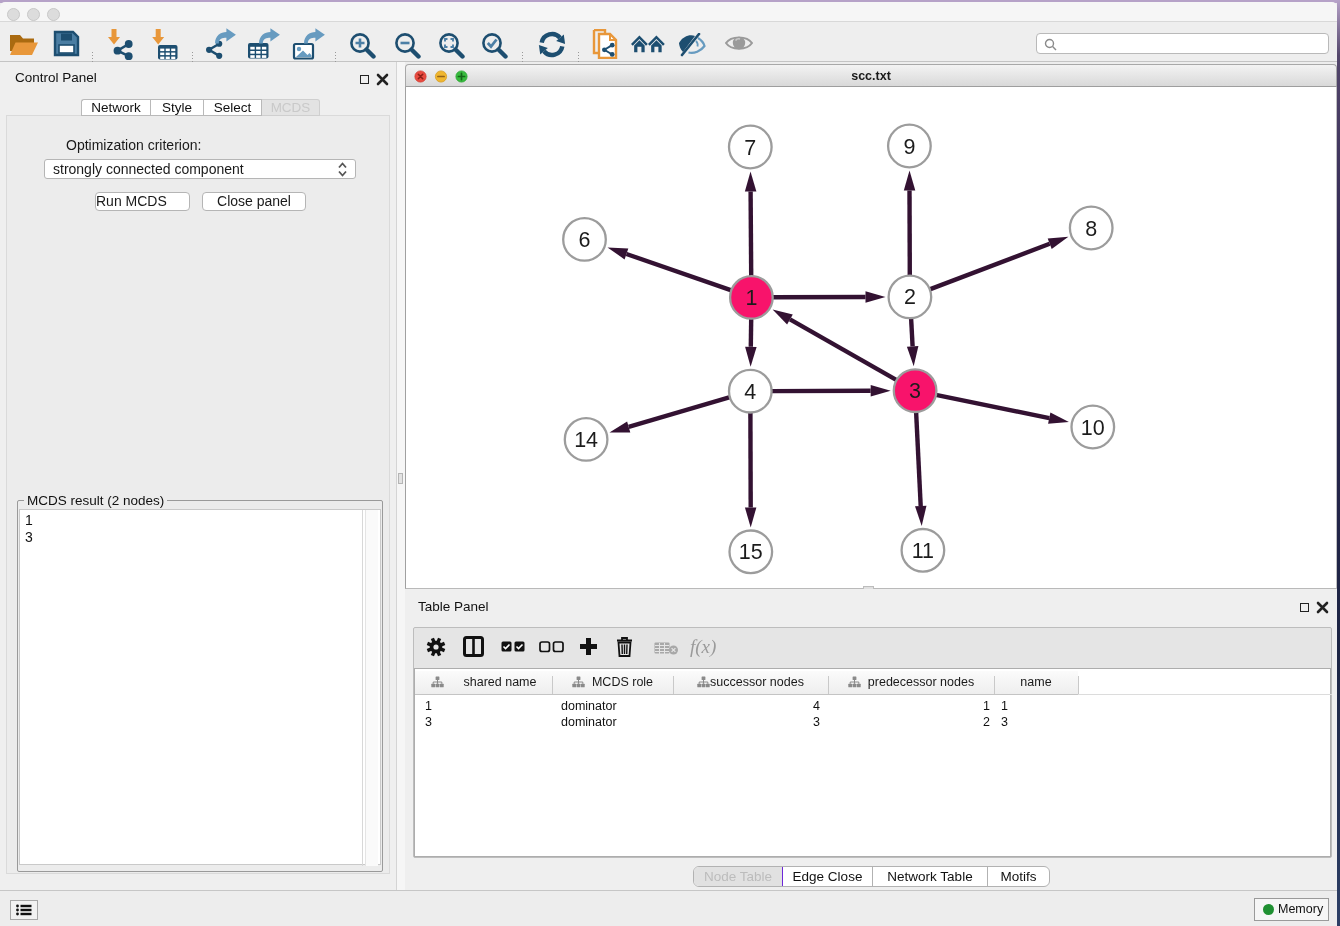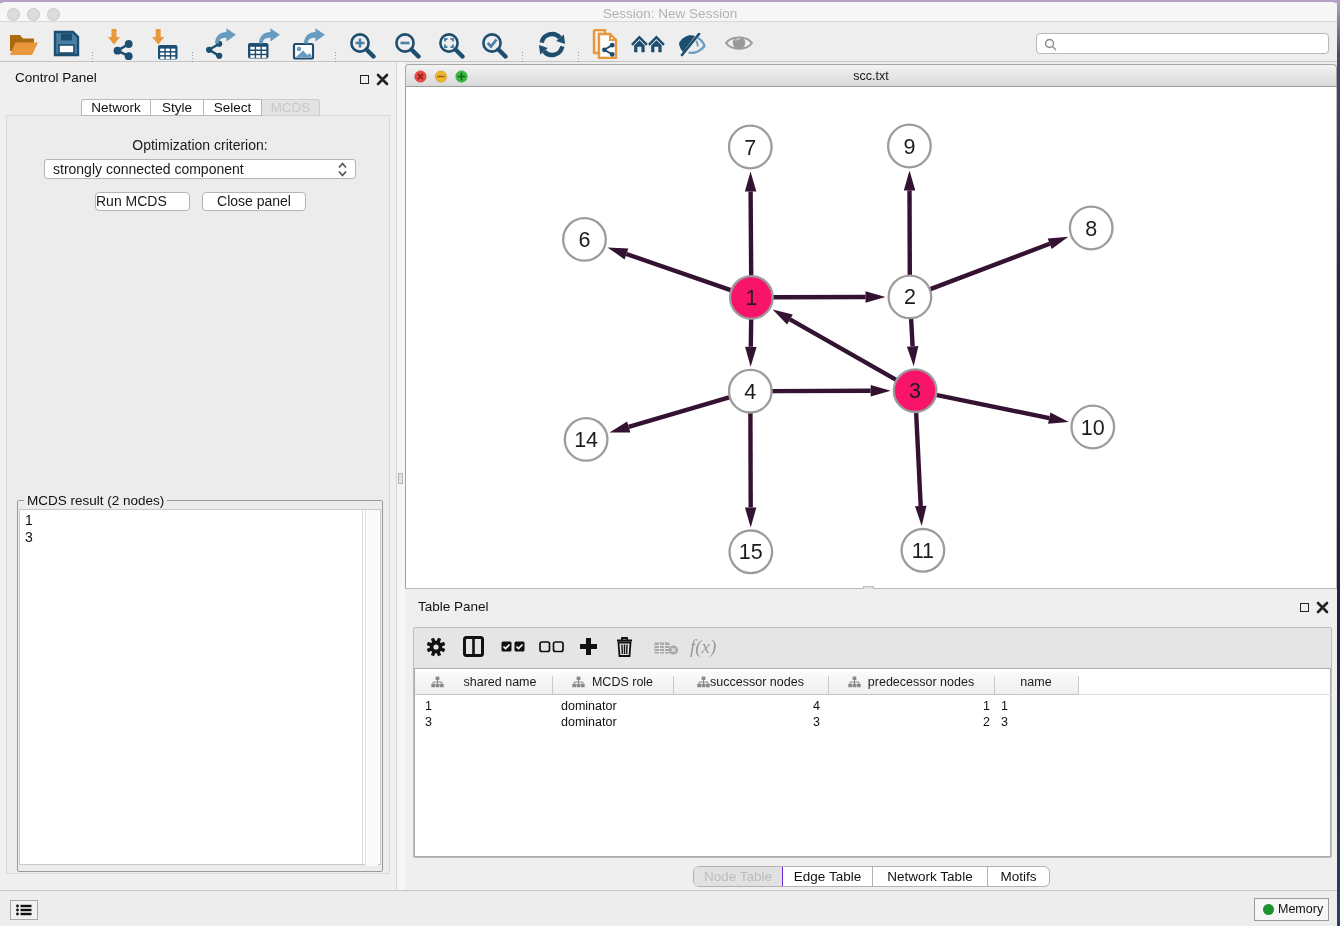--- a/index.html
+++ b/index.html
@@ -8,21 +8,20 @@
 svg{display:block}
 </style></head><body>
 
 <div class="abs" style="left:0;top:0;width:1340px;height:3px;background:#b6a2c8"></div>
 <div class="abs" style="right:0;top:0;width:3px;height:926px;background:linear-gradient(#b6a2c8 0%,#53466b 6%,#2c2450 30%,#1d2544 70%,#2d3f66 100%)"></div>
 
 <div class="abs" style="left:0;top:2px;width:1337px;height:20px;background:#f6f6f6;border-radius:5px 5px 0 0;border-bottom:1px solid #d8d8d8">
 <div class="abs" style="left:7px;top:6px;width:13px;height:13px;border-radius:50%;background:#dcdcdc;border:1px solid #c8c8c8"></div>
 <div class="abs" style="left:27px;top:6px;width:13px;height:13px;border-radius:50%;background:#dcdcdc;border:1px solid #c8c8c8"></div>
 <div class="abs" style="left:47px;top:6px;width:13px;height:13px;border-radius:50%;background:#dcdcdc;border:1px solid #c8c8c8"></div>
-<div class="abs" style="left:0;top:4px;width:1340px;text-align:center;font-size:13.5px;color:#b2b2b2">Session: New Session</div>
 </div>
 
 <div class="abs" id="toolbar" style="left:0;top:22px;width:1337px;height:40px;background:#eeeeee;border-bottom:1px solid #c4c4c4">
 <svg class="abs" style="left:7px;top:8px" width="31" height="28" viewBox="0 0 31 28">
       <path d="M3 5 L13 5 L16 8.5 L27 8.5 L27 21 L3 21 Z" fill="#aa6a10"></path>
       <path d="M3 25 L8.5 12.5 L31 12.5 L25 25 Z" fill="#e8973a"></path>
     </svg>
 <svg class="abs" style="left:53px;top:8px" width="27" height="27" viewBox="0 0 27 27">
       <path d="M2 2 L20 2 L25 7 L25 25 L2 25 Z" fill="#4b7ea3" stroke="#1d4e70" stroke-width="2.4"></path>
       <rect x="8" y="3.5" width="11" height="7" fill="#1d4e70"></rect>
@@ -179,21 +178,21 @@
     </svg>
 
 <div class="abs" style="left:6px;top:53px;width:384px;height:759px;background:#ececec;border:1px solid #dadada"></div>
 
 <div class="abs" style="left:81px;top:37px;height:17px;display:flex;font-size:13.5px">
 <div style="background:#fff;border:1px solid #b9b9b9;border-right:none;border-radius:3px 0 0 0;width:69px;text-align:center;line-height:16px;color:#111">Network</div>
 <div style="background:#fff;border:1px solid #b9b9b9;border-right:none;width:53px;text-align:center;line-height:16px;color:#111">Style</div>
 <div style="background:#fff;border:1px solid #b9b9b9;width:59px;text-align:center;line-height:16px;color:#111">Select</div>
 <div style="background:#e3e3e3;border:1px solid #cfcfcf;border-left:none;border-radius:0 3px 0 0;width:58px;text-align:center;line-height:16px;color:#c9c9c9">MCDS</div>
 </div>
-<div class="abs" style="left:66px;top:75px;width:268px;text-align:center;font-size:14px;color:#1a1a1a">Optimization criterion:</div>
+<div class="abs" style="left:66px;top:75px;width:268px;text-align:left;font-size:14px;color:#1a1a1a">Optimization criterion:</div>
 <div class="abs" style="left:44px;top:97px;width:312px;height:20px;background:#fff;border:1px solid #b5b5b5;border-radius:3px;font-size:14px;color:#1a1a1a;line-height:19px;padding-left:8px">strongly connected component
 <svg class="abs" style="right:7px;top:2px" width="11" height="15" viewBox="0 0 11 15">
         <path d="M2 5.5 L5.5 1.5 L9 5.5" fill="none" stroke="#555" stroke-width="1.8"></path>
         <path d="M2 9.5 L5.5 13.5 L9 9.5" fill="none" stroke="#555" stroke-width="1.8"></path>
       </svg>
 </div>
 <div class="abs" style="left:95px;top:130px;width:95px;height:19px;background:#fff;border:1px solid #b5b5b5;border-radius:4px;font-size:14px;color:#1a1a1a;text-align:left;line-height:17px">Run MCDS</div>
 <div class="abs" style="left:202px;top:130px;width:104px;height:19px;background:#fff;border:1px solid #b5b5b5;border-radius:4px;font-size:14px;color:#1a1a1a;text-align:center;line-height:17px">Close panel</div>
 
 <div class="abs" style="left:17px;top:438px;width:366px;height:372px;border:1px solid #9a9a9a;border-radius:2px">
@@ -211,21 +210,21 @@
 
 <div class="abs" style="left:405px;top:64px;width:932px;height:23px;background:linear-gradient(#f3f3f3,#d9d9d9);border:1px solid #a8a8a8;border-bottom:1px solid #9e9e9e;border-radius:4px 4px 0 0">
 <svg class="abs" style="left:8px;top:5px" width="62" height="13" viewBox="0 0 62 13">
 <circle cx="6.5" cy="6.5" r="5.6" fill="#ea4b40" stroke="#cf3a30" stroke-width="0.8"></circle>
 <path d="M4.3 4.3 L8.7 8.7 M8.7 4.3 L4.3 8.7" stroke="#8e1f17" stroke-width="1.6" stroke-linecap="round"></path>
 <circle cx="27" cy="6.5" r="5.6" fill="#f0b62f" stroke="#d69e23" stroke-width="0.8"></circle>
 <path d="M23.9 6.5 L30.1 6.5" stroke="#91621a" stroke-width="1.7" stroke-linecap="round"></path>
 <circle cx="47.5" cy="6.5" r="5.6" fill="#38bb3e" stroke="#2aa531" stroke-width="0.8"></circle>
 <path d="M44.4 6.5 L50.6 6.5 M47.5 3.4 L47.5 9.6" stroke="#156619" stroke-width="1.7" stroke-linecap="round"></path>
 </svg>
-<div style="text-align:center;font-size:12.5px;font-weight:400;color:#1a1a1a;line-height:22px">scc.txt</div>
+<div style="text-align:center;font-size:12.5px;font-weight:700;color:#1a1a1a;line-height:22px">scc.txt</div>
 </div>
 <div class="abs" style="left:405px;top:87px;width:932px;height:502px;background:#fff;border-left:1px solid #a0a0a0;border-right:1px solid #c0c0c0;border-bottom:1px solid #b9b9b9">
 <svg width="930" height="500" viewBox="0 0 930 500" font-family="'Liberation Sans',sans-serif">
       <g stroke="#331232" stroke-width="4.4">
         <line x1="345.2" y1="189.2" x2="344.6" y2="104.4"></line>
         <line x1="325.4" y1="203.4" x2="220.4" y2="167.0"></line>
         <line x1="366.6" y1="210.3" x2="459.5" y2="210.0"></line>
         <line x1="345.2" y1="231.6" x2="344.8" y2="259.8"></line>
         <line x1="503.8" y1="188.7" x2="503.5" y2="103.4"></line>
         <line x1="523.7" y1="202.4" x2="643.7" y2="156.8"></line>
@@ -402,21 +401,21 @@
 <div class="abs" style="left:586px;top:30px;width:60px;font-size:12.5px;color:#111;text-align:left">1</div>
 <div class="abs" style="left:10px;top:46px;width:100px;font-size:12.5px;color:#111;text-align:left">3</div>
 <div class="abs" style="left:146px;top:46px;width:100px;font-size:12.5px;color:#111;text-align:left">dominator</div>
 <div class="abs" style="left:300px;top:46px;width:105px;font-size:12.5px;color:#111;text-align:right">3</div>
 <div class="abs" style="left:470px;top:46px;width:105px;font-size:12.5px;color:#111;text-align:right">2</div>
 <div class="abs" style="left:586px;top:46px;width:60px;font-size:12.5px;color:#111;text-align:left">3</div>
 </div>
 
 <div class="abs" style="left:288px;top:277px;height:21px;display:flex;font-size:13.5px;border:1px solid #b2b2b2;border-radius:6px;overflow:hidden;background:#fff">
 <div style="background:#e1e1e1;color:#bcbcbc;width:89px;text-align:center;line-height:20px;border-right:1px solid #6d28d9">Node Table</div>
-<div style="color:#111;width:90px;text-align:center;line-height:20px;border-right:1px solid #b2b2b2">Edge Table</div>
+<div style="color:#111;width:90px;text-align:center;line-height:20px;border-right:1px solid #b2b2b2">Edge Close</div>
 <div style="color:#111;width:115px;text-align:center;line-height:20px;border-right:1px solid #b2b2b2">Network Table</div>
 <div style="color:#111;width:61px;text-align:center;line-height:20px">Motifs</div>
 </div>
 </div>
 
 <div class="abs" style="left:0;top:890px;width:1337px;height:36px;background:#ededed;border-top:1px solid #c6c6c6">
 <div class="abs" style="left:10px;top:9px;width:28px;height:20px;background:#f2f2f2;border:1px solid #a8a8a8">
 <svg width="16" height="12" style="position:absolute;left:5px;top:3px" viewBox="0 0 16 12">
 <circle cx="1.5" cy="2" r="1.4" fill="#111"></circle>
         <circle cx="1.5" cy="6" r="1.4" fill="#111"></circle>

